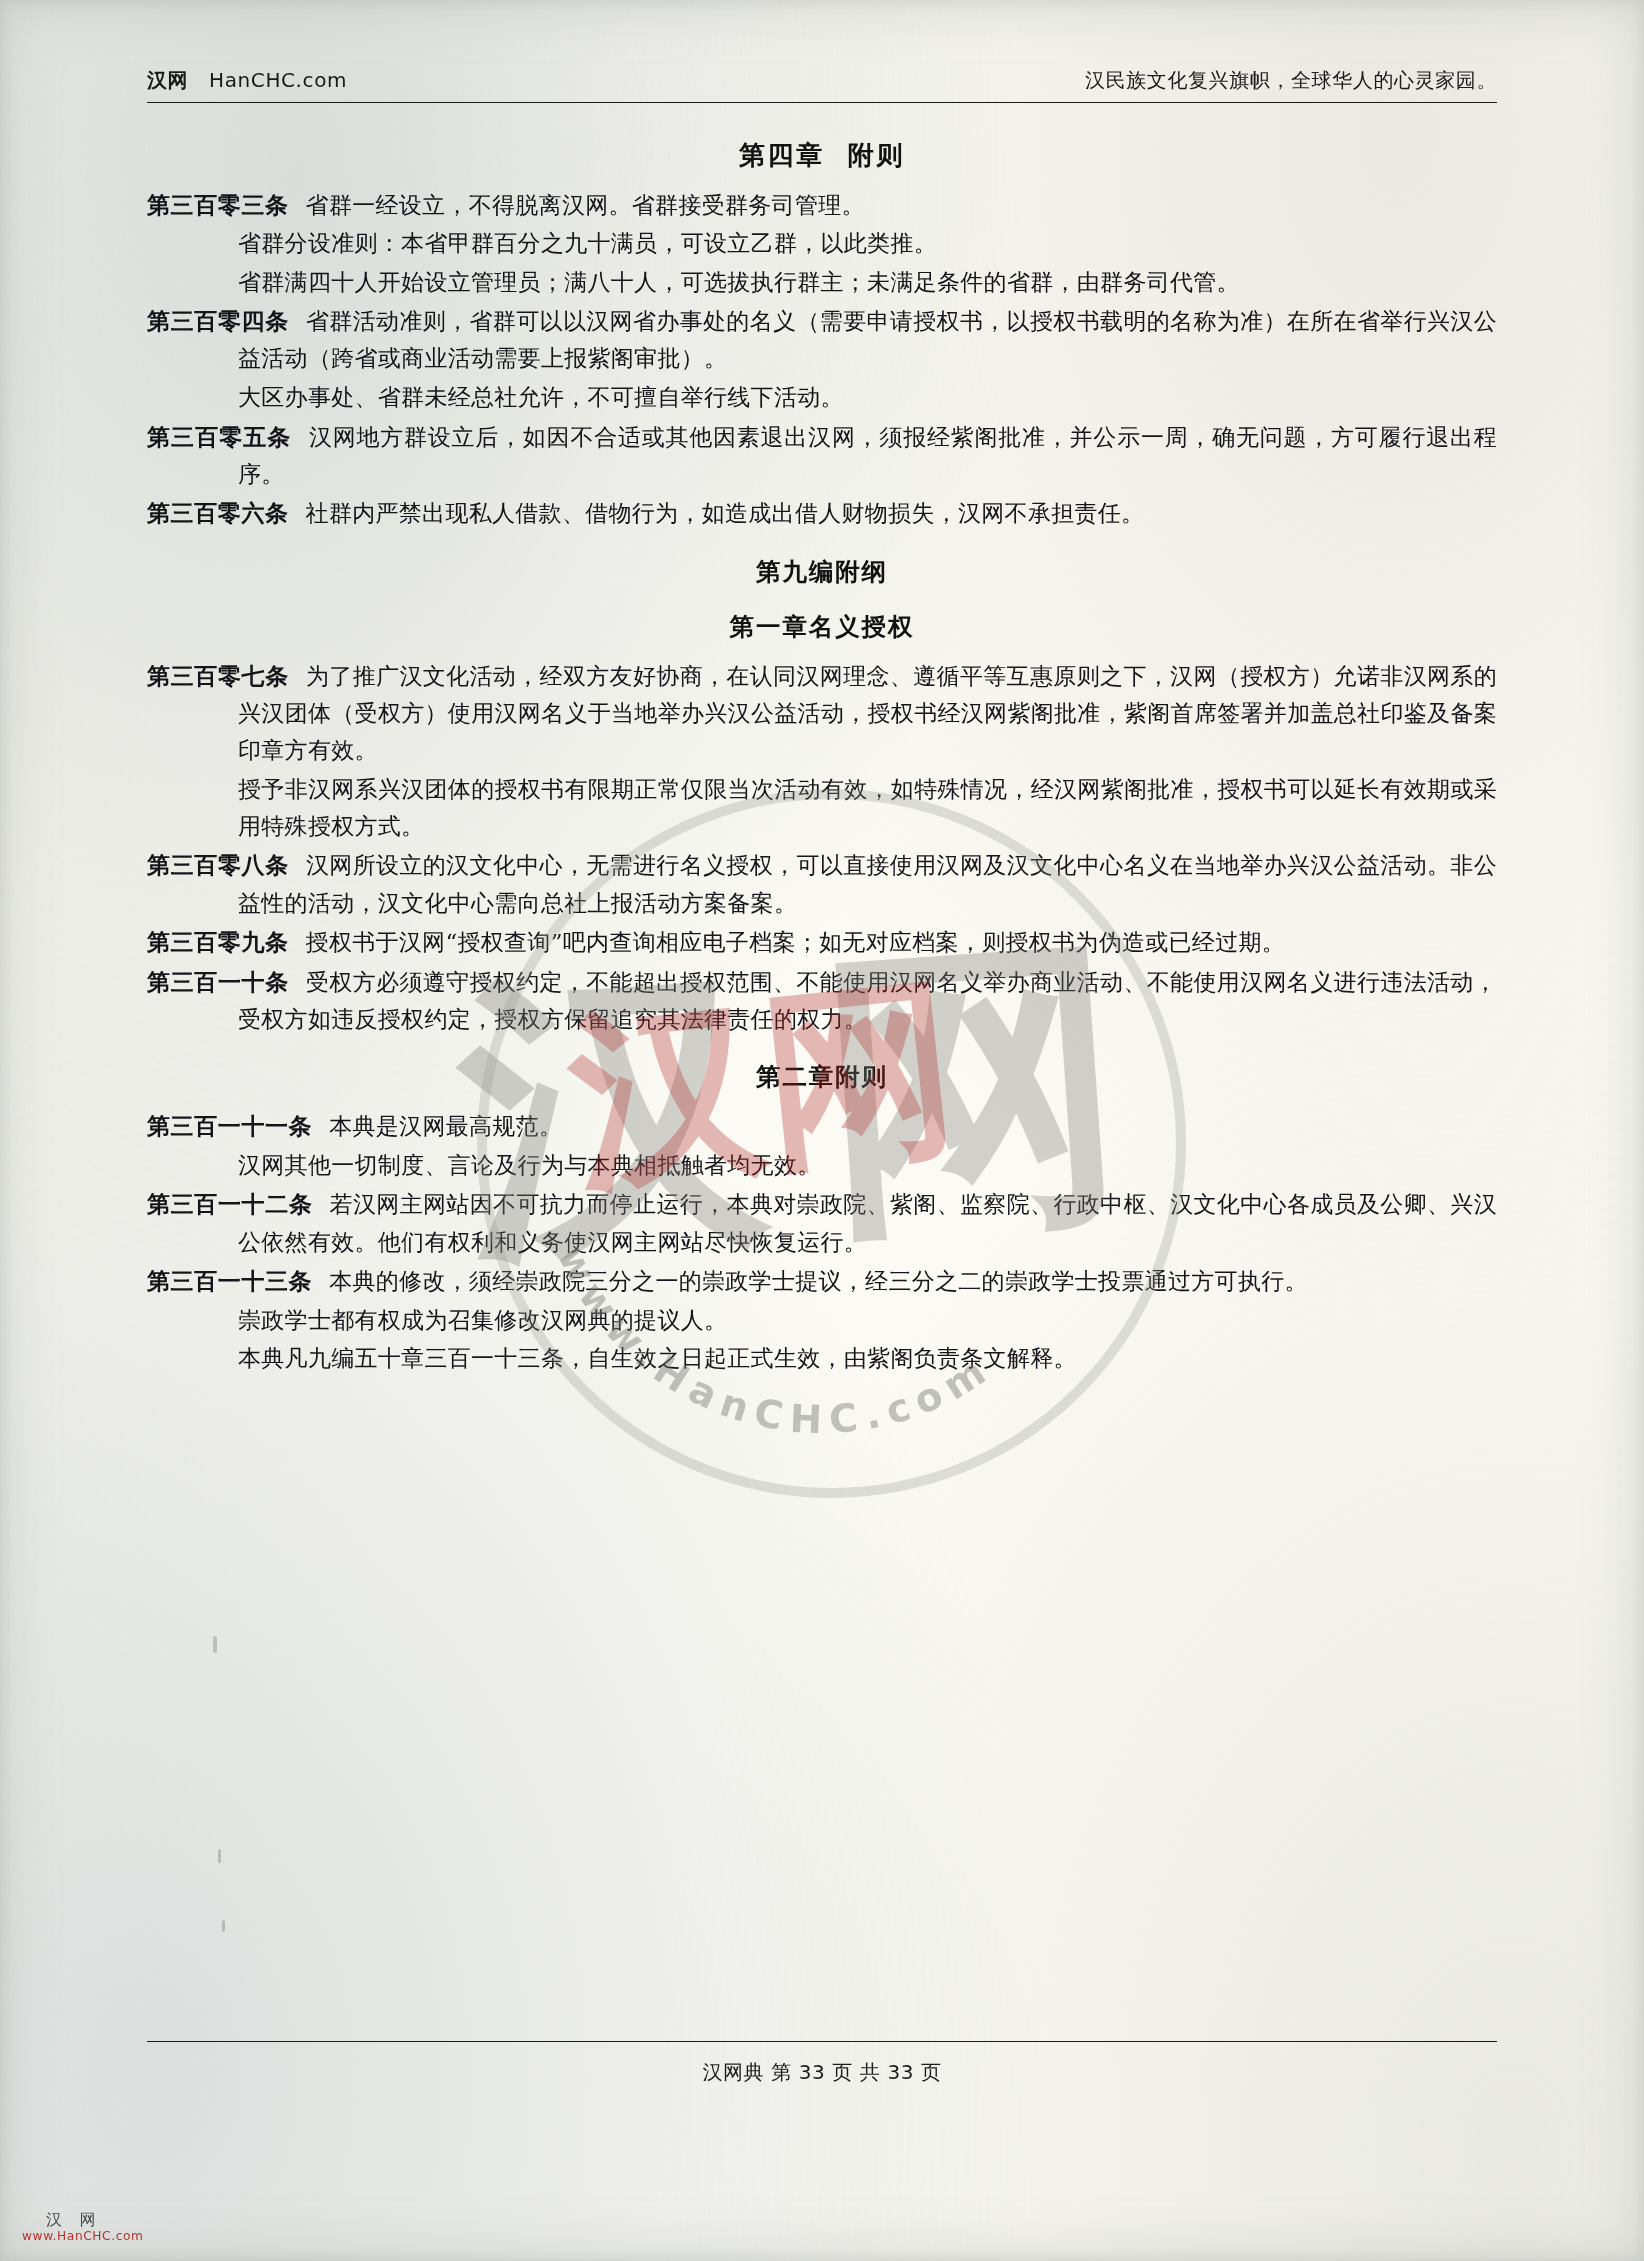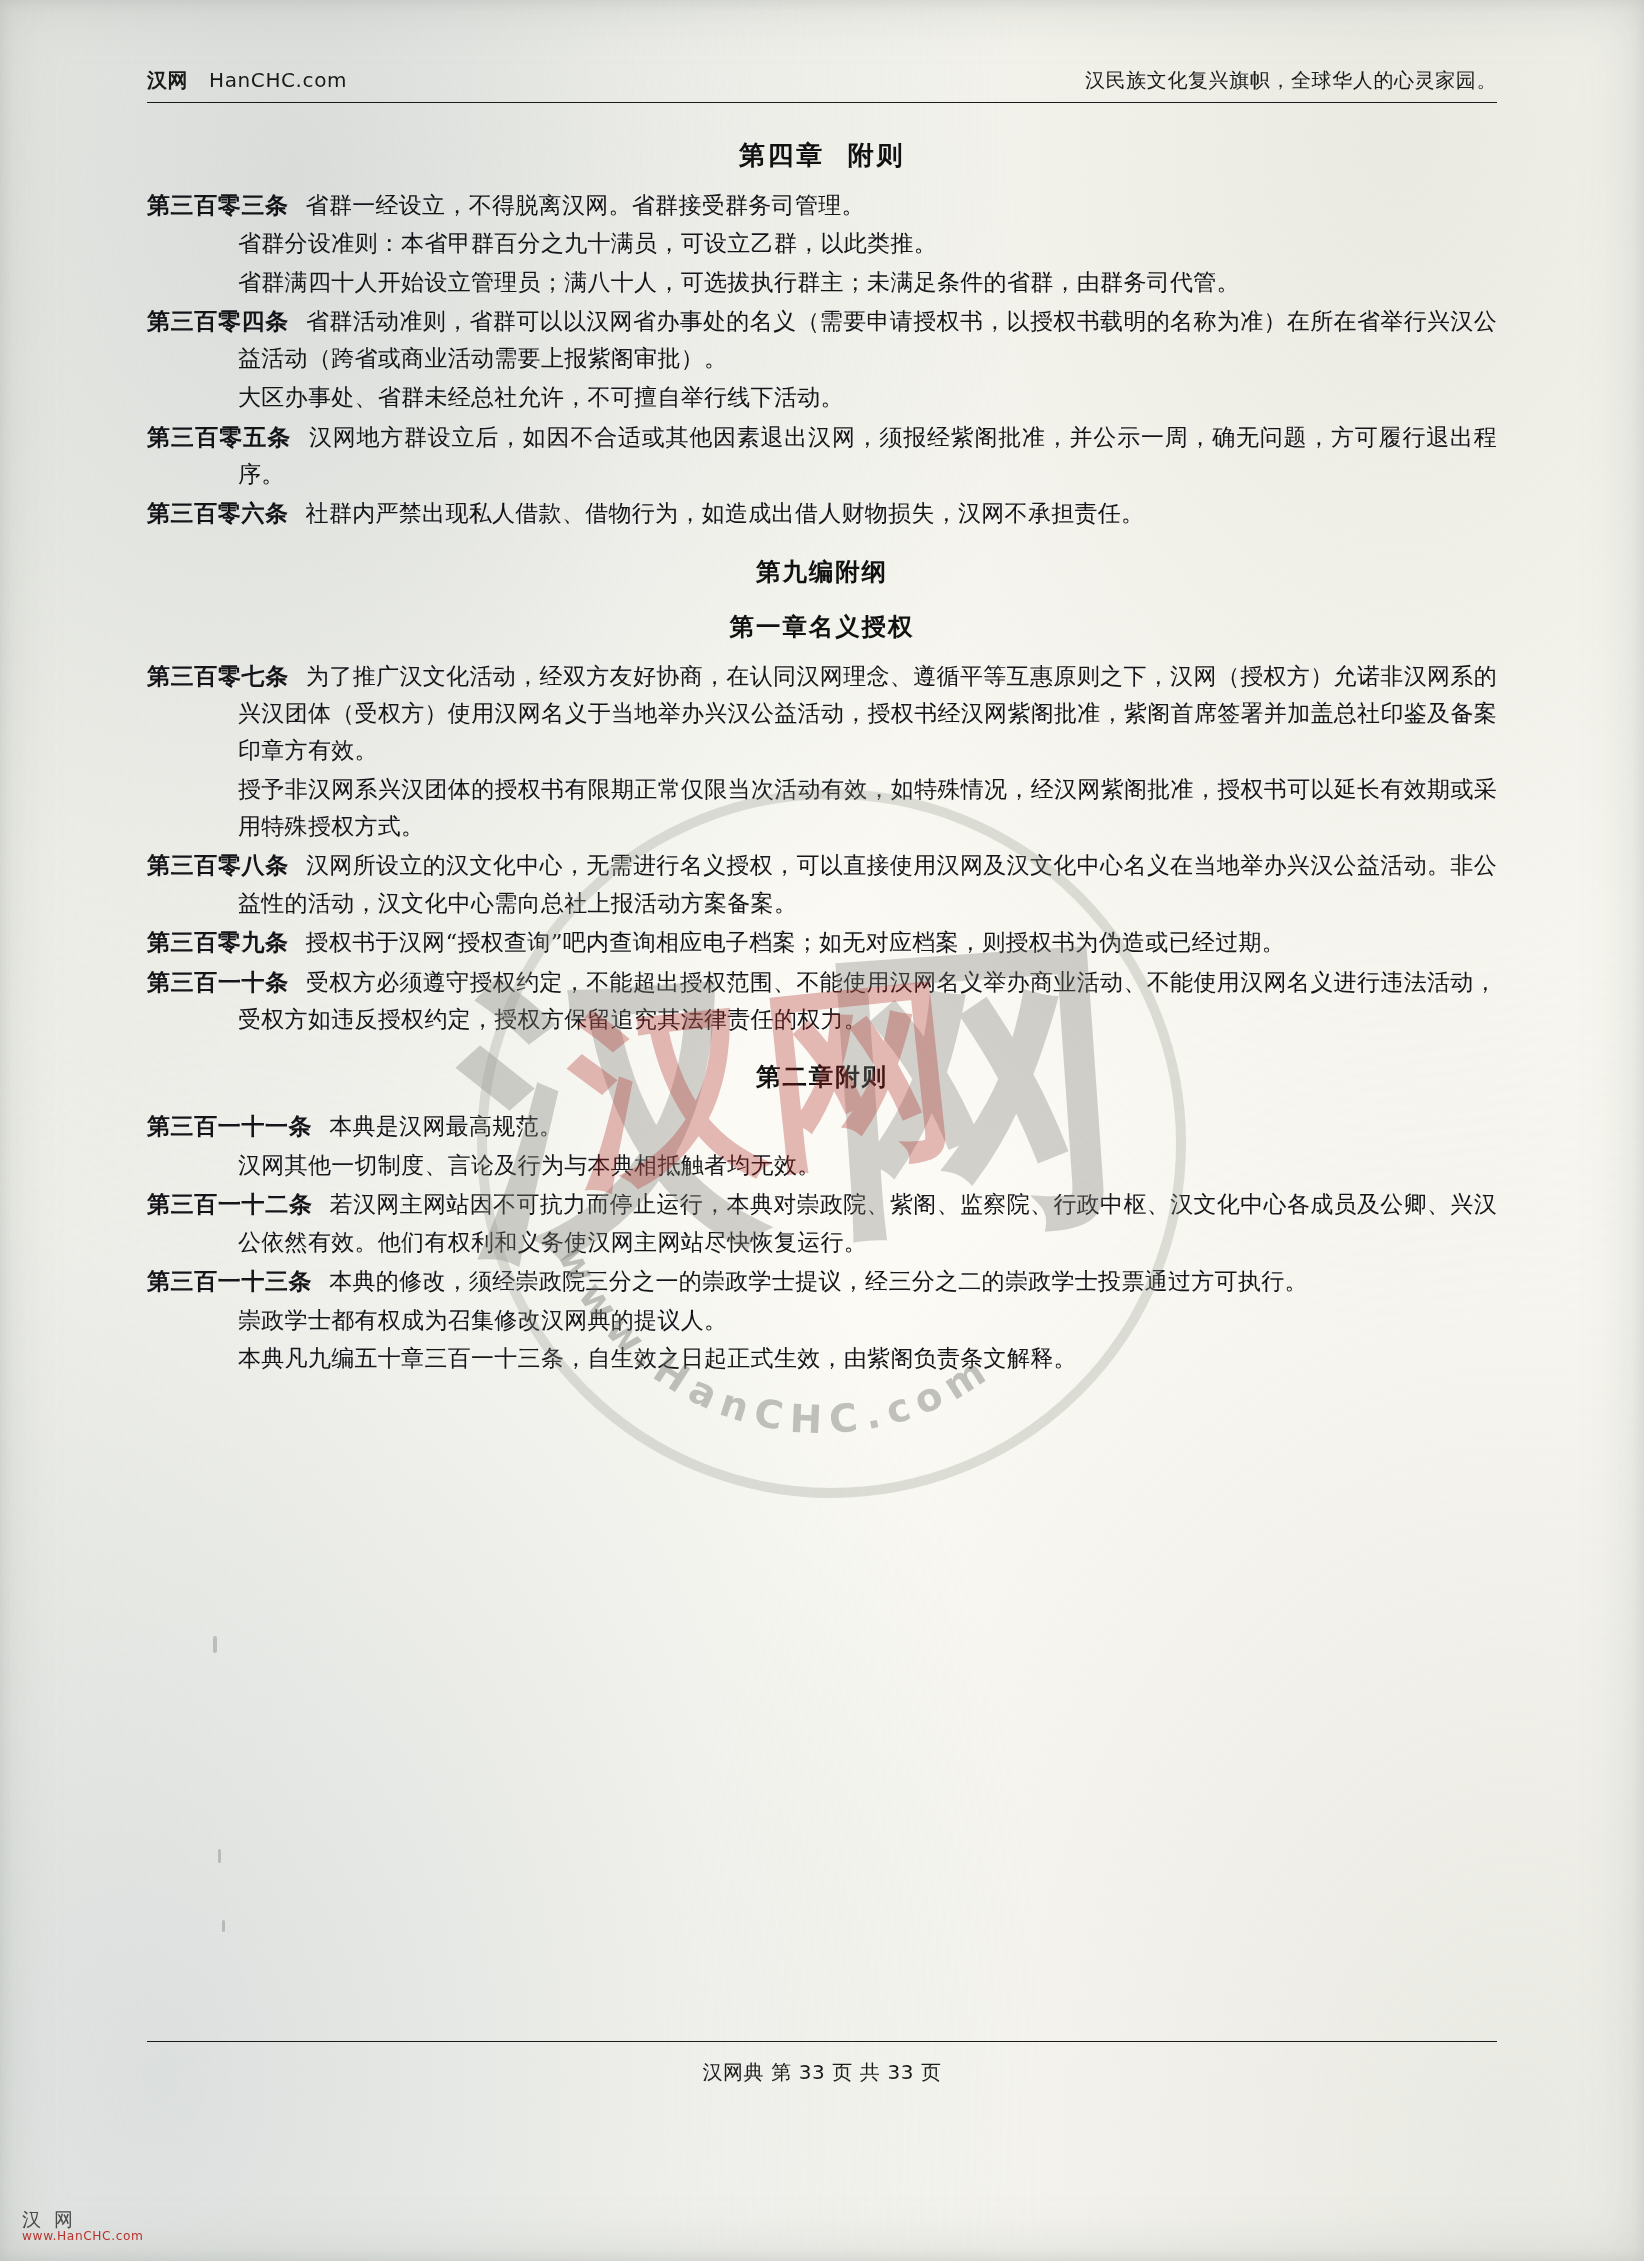--- a/index.html
+++ b/index.html
@@ -193,24 +193,25 @@
     font-family: "DejaVu Sans", "Liberation Sans", sans-serif;
   }
   .corner-mark {
     position: absolute;
     left: 22px;
     bottom: 18px;
     z-index: 7;
     line-height: 1.05;
   }
   .corner-mark .cm1 {
-    font-family: Liberation Sans, sans-serif;
-    font-size: 19px;
+    font-family: Liberation Mono, monospace;
+    font-size: 16px;
     color: #4a4a4a;
     letter-spacing: 3.9px;
+    margin-left: 24px;
   }
   .corner-mark .cm2 {
     font-family: "DejaVu Sans", "Liberation Sans", sans-serif;
     font-size: 12.2px;
     color: #b8322c;
     letter-spacing: 0.6px;
   }
   .speck {
     position: absolute;
     background: rgba(120,120,115,0.35);

